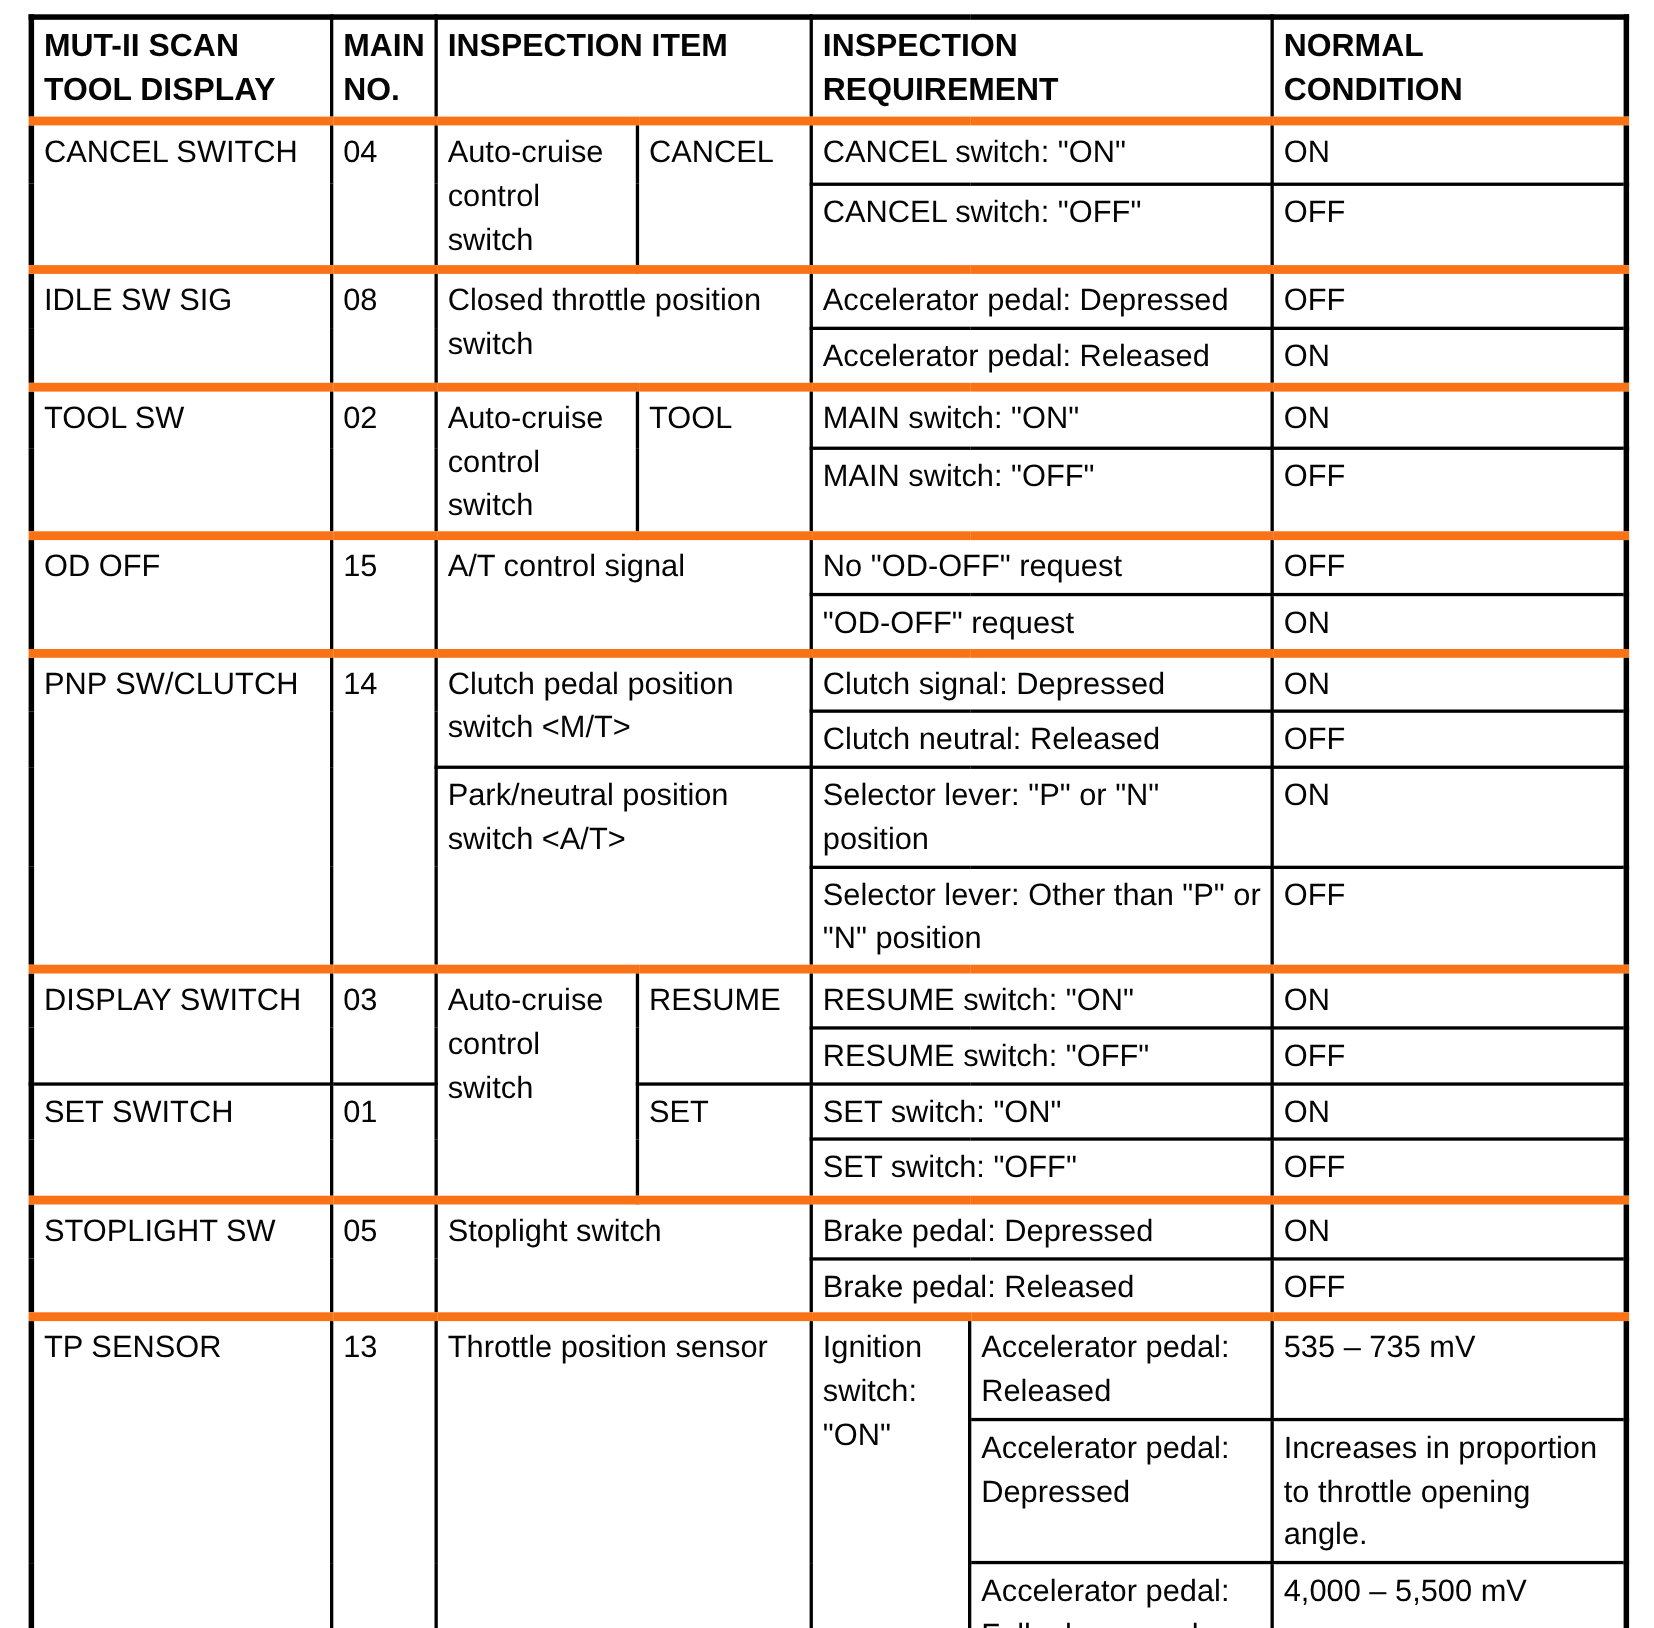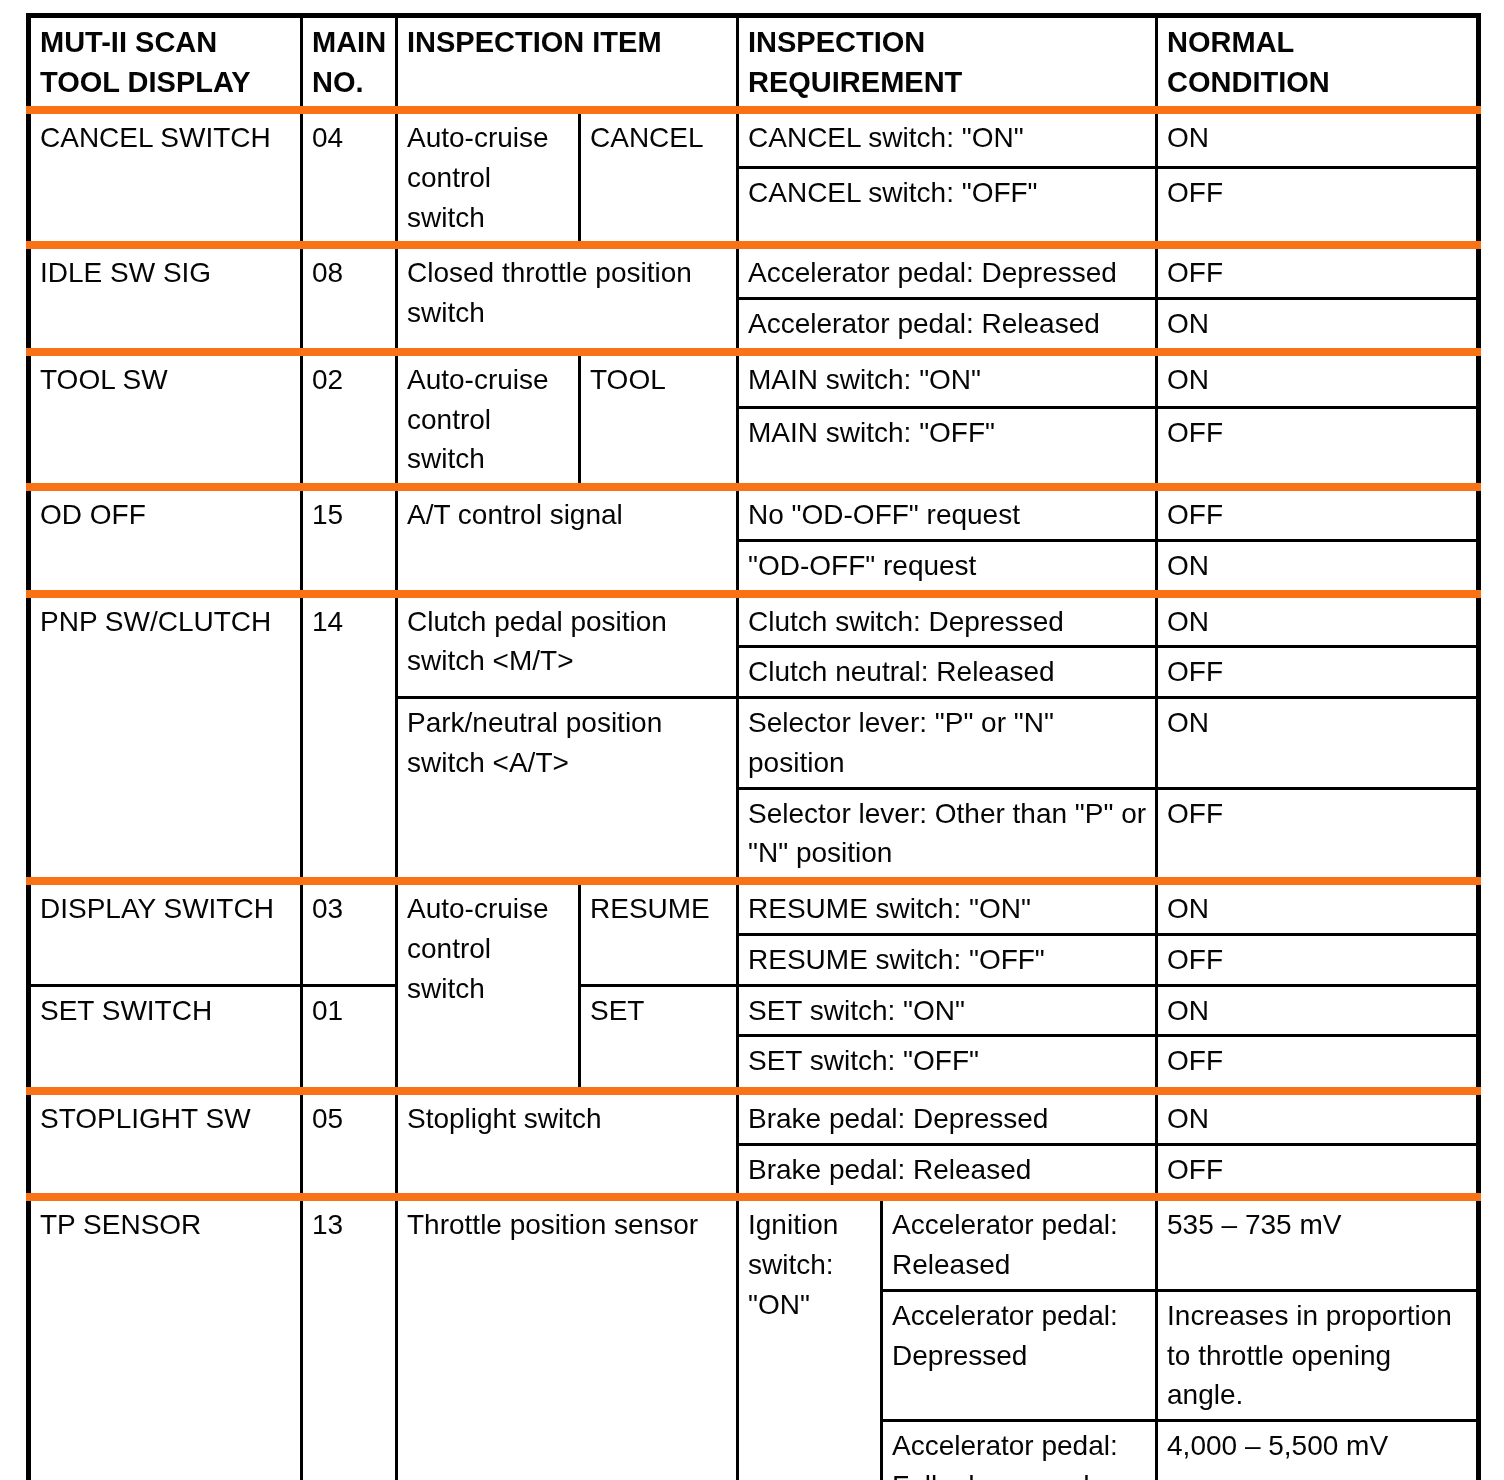--- a/index.html
+++ b/index.html
@@ -122,21 +122,21 @@
     </tr>
     <tr style="height:46px">
       <td colspan="2">"OD-OFF" request</td>
       <td>ON</td>
     </tr>
 
     <tr style="height:46px" class="group-start">
       <td rowspan="4">PNP SW/CLUTCH</td>
       <td rowspan="4">14</td>
       <td colspan="2" rowspan="2">Clutch pedal position switch &lt;M/T&gt;</td>
-      <td colspan="2">Clutch switch: Depressed</td>
+      <td colspan="2">Clutch signal: Depressed</td>
       <td>ON</td>
     </tr>
     <tr style="height:47px">
       <td colspan="2">Clutch neutral: Released</td>
       <td>OFF</td>
     </tr>
     <tr style="height:85px">
       <td colspan="2" rowspan="2">Park/neutral position switch &lt;A/T&gt;</td>
       <td colspan="2">Selector lever: "P" or "N" position</td>
       <td>ON</td>

